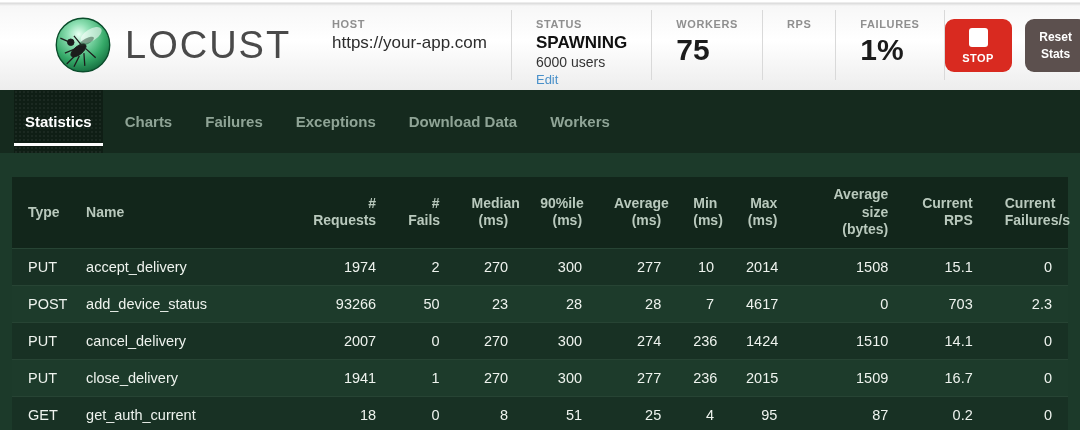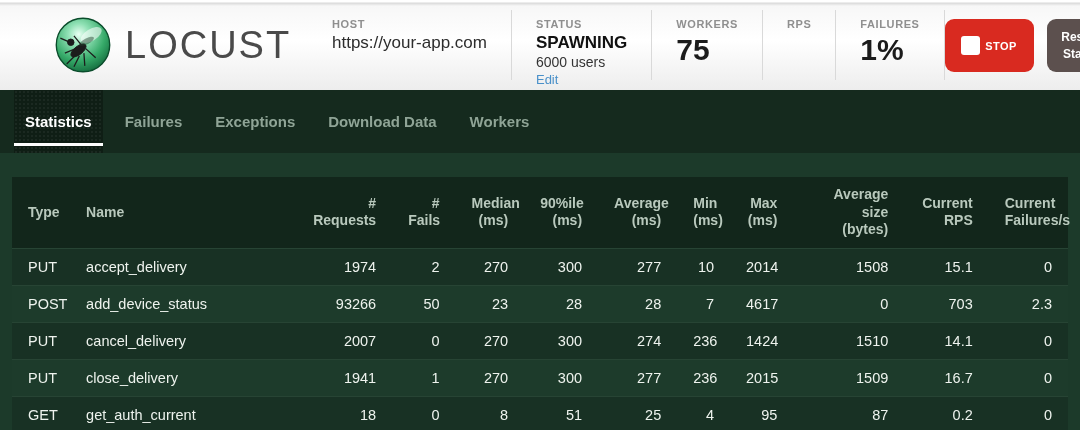--- a/index.html
+++ b/index.html
@@ -27,22 +27,22 @@
   .metric .label { font-size:11px; font-weight:bold; color:#8f8f8f; letter-spacing:0.6px; margin-bottom:3px; white-space:nowrap; }
   .metric .big { font-size:30px; font-weight:bold; color:#1b1b1b; white-space:nowrap; }
   .host-value { font-size:17px; color:#2d2d2d; margin-top:3px; white-space:nowrap; }
   .status-state { font-size:17px; font-weight:bold; color:#111; }
   .status-detail { font-size:14px; color:#333; margin-top:1px; }
   .edit-link { font-size:13px; color:#4990c9; margin-top:2px; cursor:pointer; display:inline-block; }
 
   .actions { margin-left:auto; display:flex; align-items:flex-start; padding:19px 14px 0 0; gap:13px; }
   .btn { border:none; border-radius:9px; color:#fff; cursor:pointer; font-family:inherit; }
   .btn-stop {
-    width:89px; height:53px; background:#d92a20;
-    display:flex; flex-direction:row; align-items:center; justify-content:center; gap:5px;
+    width:67px; height:53px; background:#d92a20;
+    display:flex; flex-direction:column; align-items:center; justify-content:center; gap:5px;
   }
   .stop-square { width:19px; height:19px; background:#ffffff; border-radius:3px; }
   .btn-stop .stop-label { font-size:11px; font-weight:bold; letter-spacing:0.5px; }
   .btn-reset {
     width:62px; height:53px; background:#5c504e;
     font-size:12px; font-weight:bold; white-space:pre-line; line-height:1.4;
   }
 
   
   .tabs { height:63px; background:#152a1e; display:flex; align-items:stretch; padding-left:14px; }
@@ -135,20 +135,21 @@
         <span class="stop-square"></span>
         <span class="stop-label">STOP</span>
       </button>
       <button class="btn btn-reset">Reset
 Stats</button>
     </div>
   </header>
 
   <nav class="tabs">
     <span class="tab active">Statistics</span>
+    <span class="tab">Charts</span>
     <span class="tab">Failures</span>
     <span class="tab">Exceptions</span>
     <span class="tab">Download Data</span>
     <span class="tab">Workers</span>
   </nav>
 
   <main class="content">
     <table>
       <colgroup id="stats-cols">
           <col style="width: 5.5%;">

